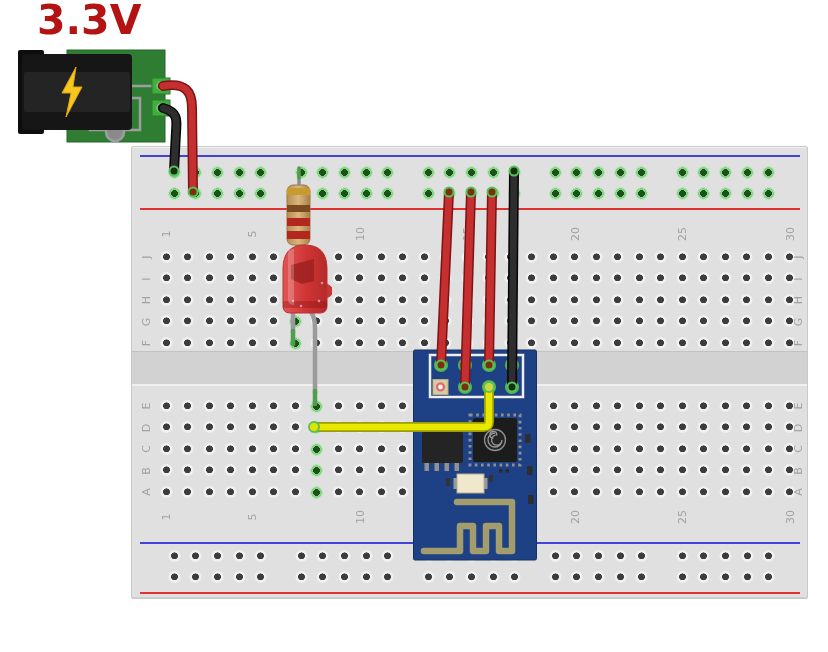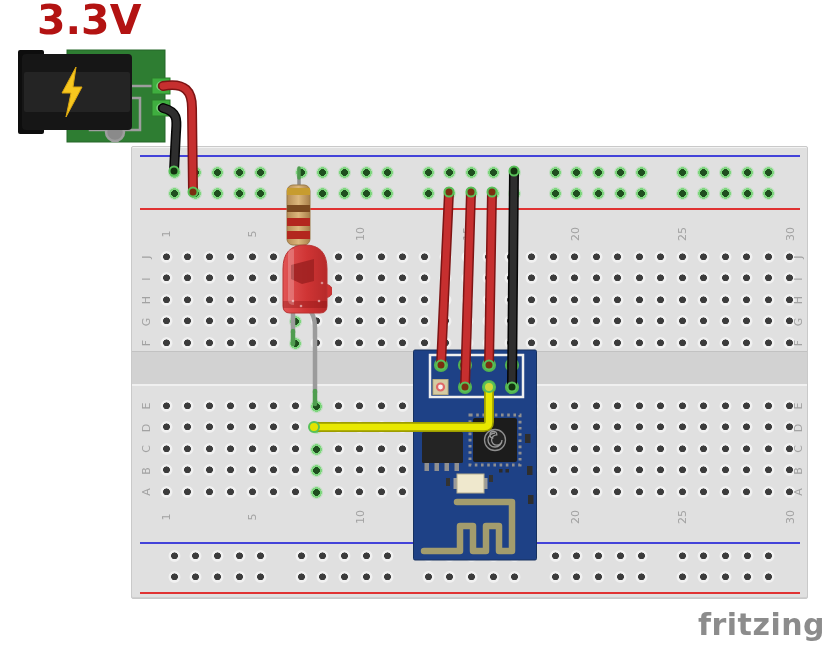--- a/index.html
+++ b/index.html
@@ -619,14 +619,13 @@
       <circle cx="492" cy="192" r="4.5" fill="#7a2f10" stroke="#58c158" stroke-width="2"></circle>
       <circle cx="489" cy="365" r="4.5" fill="#7a2f10" stroke="#58c158" stroke-width="2"></circle>
       <circle cx="514" cy="171" r="4.5" fill="#13330f" stroke="#58c158" stroke-width="2"></circle>
       <circle cx="512" cy="387" r="4.5" fill="#13330f" stroke="#58c158" stroke-width="2"></circle>
       <circle cx="489" cy="387" r="5" fill="#cfd83a" stroke="#58c158" stroke-width="2"></circle>
       <circle cx="314" cy="427" r="5" fill="#e3e300" stroke="#58c158" stroke-width="2"></circle>
     </g>
   </svg>
 
   <div id="power-label">3.3V</div>
-  <div id="watermark">fritzing</div>
 </div>
 
 </body></html>

